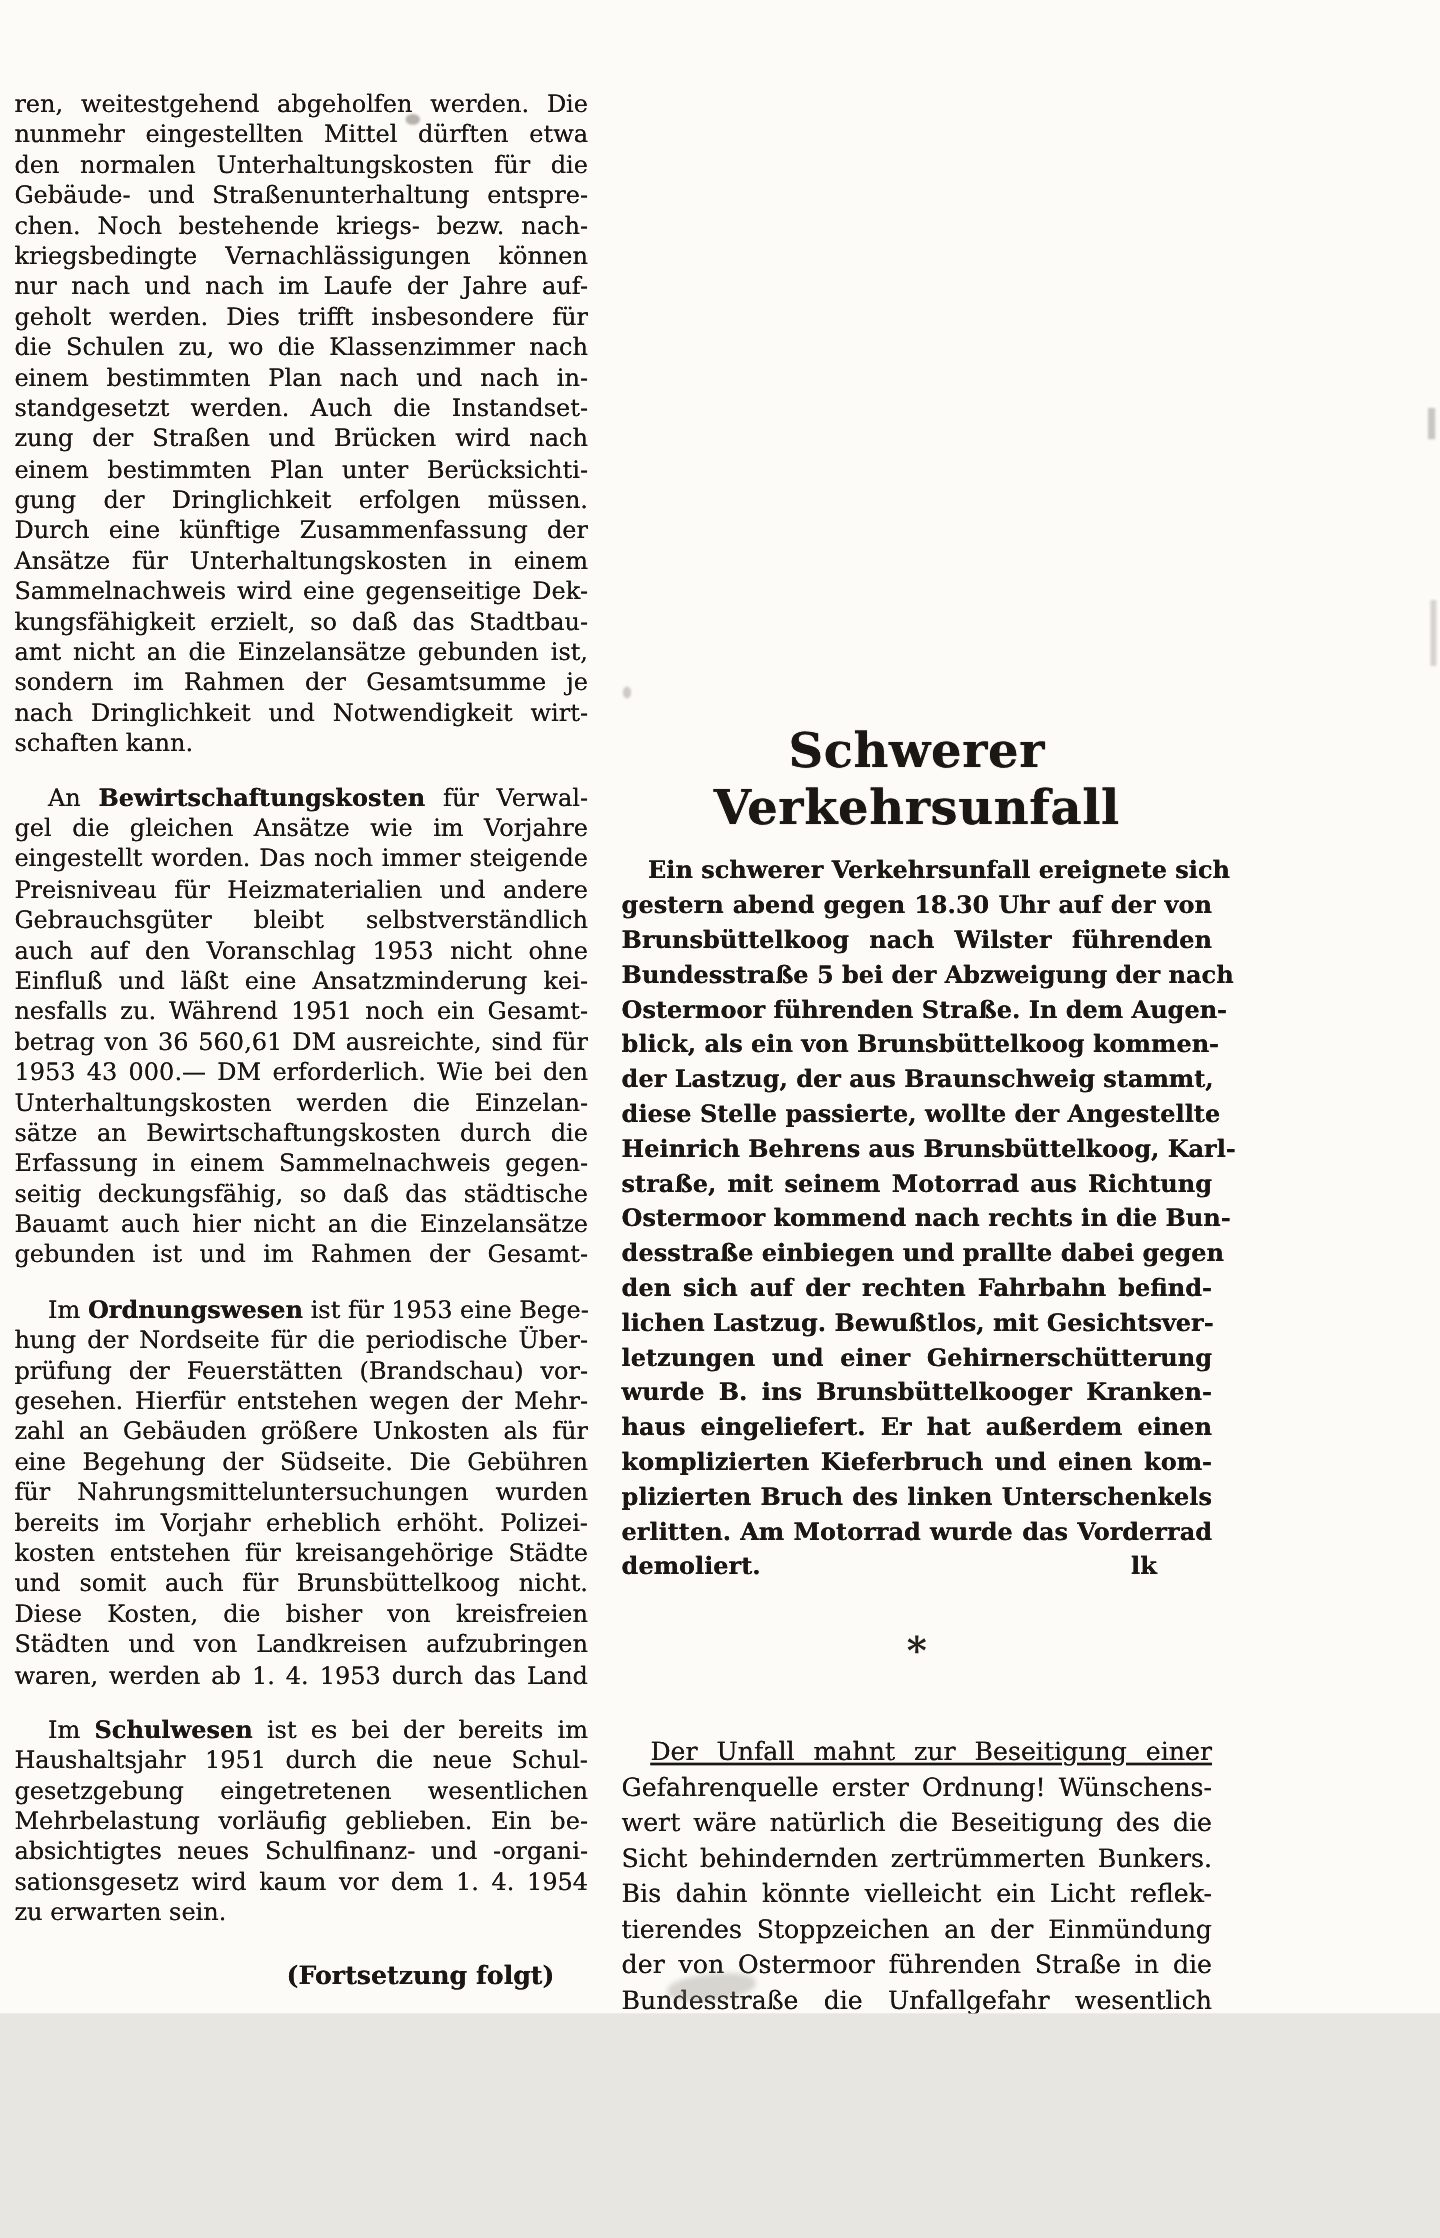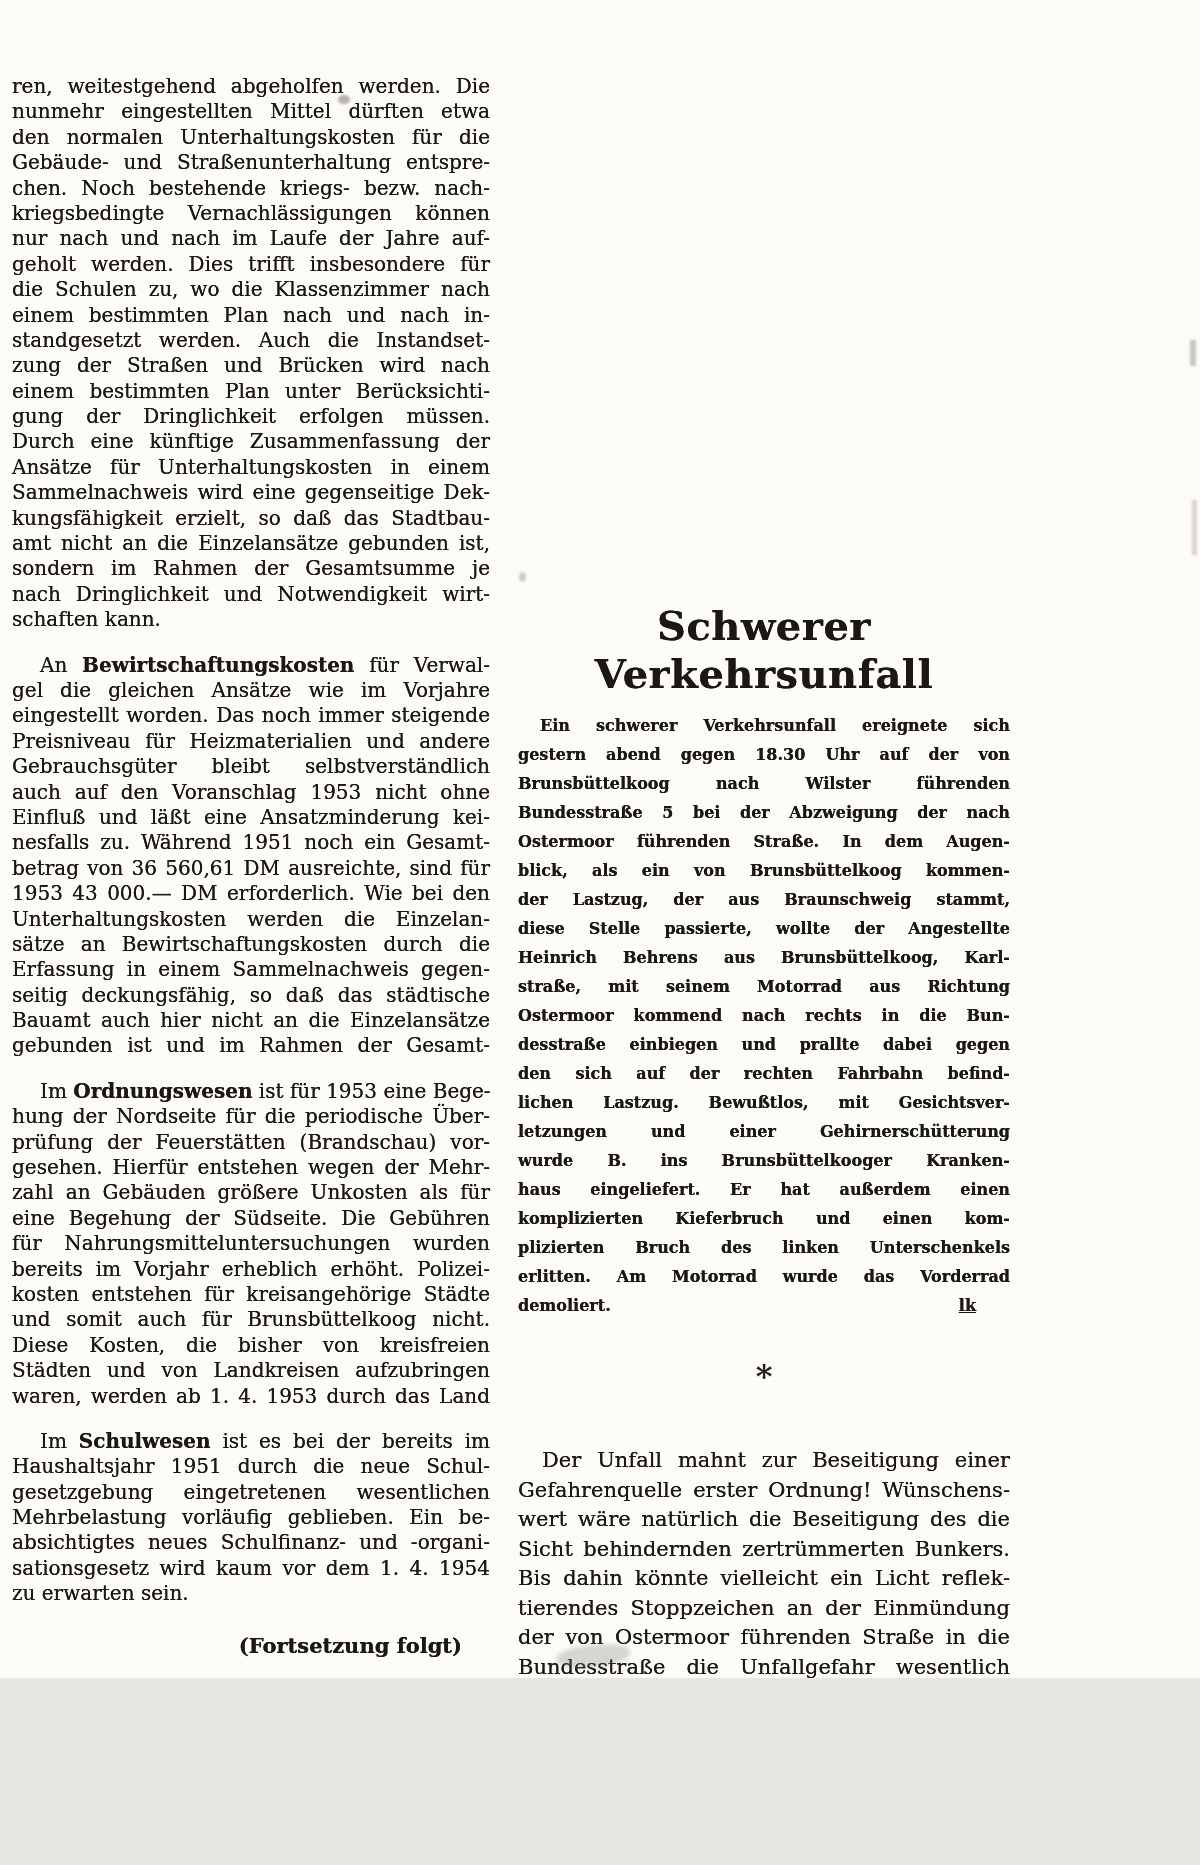--- a/index.html
+++ b/index.html
@@ -32,34 +32,34 @@
     font-size:20px;
     text-shadow:0 0 0.45px currentColor;
   }
   .line.first{padding-left:28px;}
   .line.last{text-align-last:left;-moz-text-align-last:left;}
   .line b{font-weight:bold;}
 
   
   .lead .line{
     font-weight:bold;
-    font-size:16px;
+    font-size:20px;
     height:29px;line-height:29px;
     text-shadow:0 0 0.5px currentColor;
   }
   .lead .line.first{padding-left:22px;}
-  .sig{float:right;font-weight:bold;margin-right:34px;text-decoration:underline;}
+  .sig{float:right;font-weight:bold;margin-right:46px;}
 
   
   .comment{margin-top:0;}
   .comment .line{
     font-size:21px;
     height:29.5px;line-height:29.5px;
   }
-  .comment .line.first{padding-left:24px;}
+  .comment .line.first{padding-left:24px;text-decoration:underline;}
 
   .headline{
     margin:602px 0 0 0;
     font-size:40px;line-height:48px;
     font-weight:bold;
     text-align:center;
     letter-spacing:0.5px;
     text-shadow:0 0 0.6px currentColor;
   }
   .lead{margin-top:13px;}

